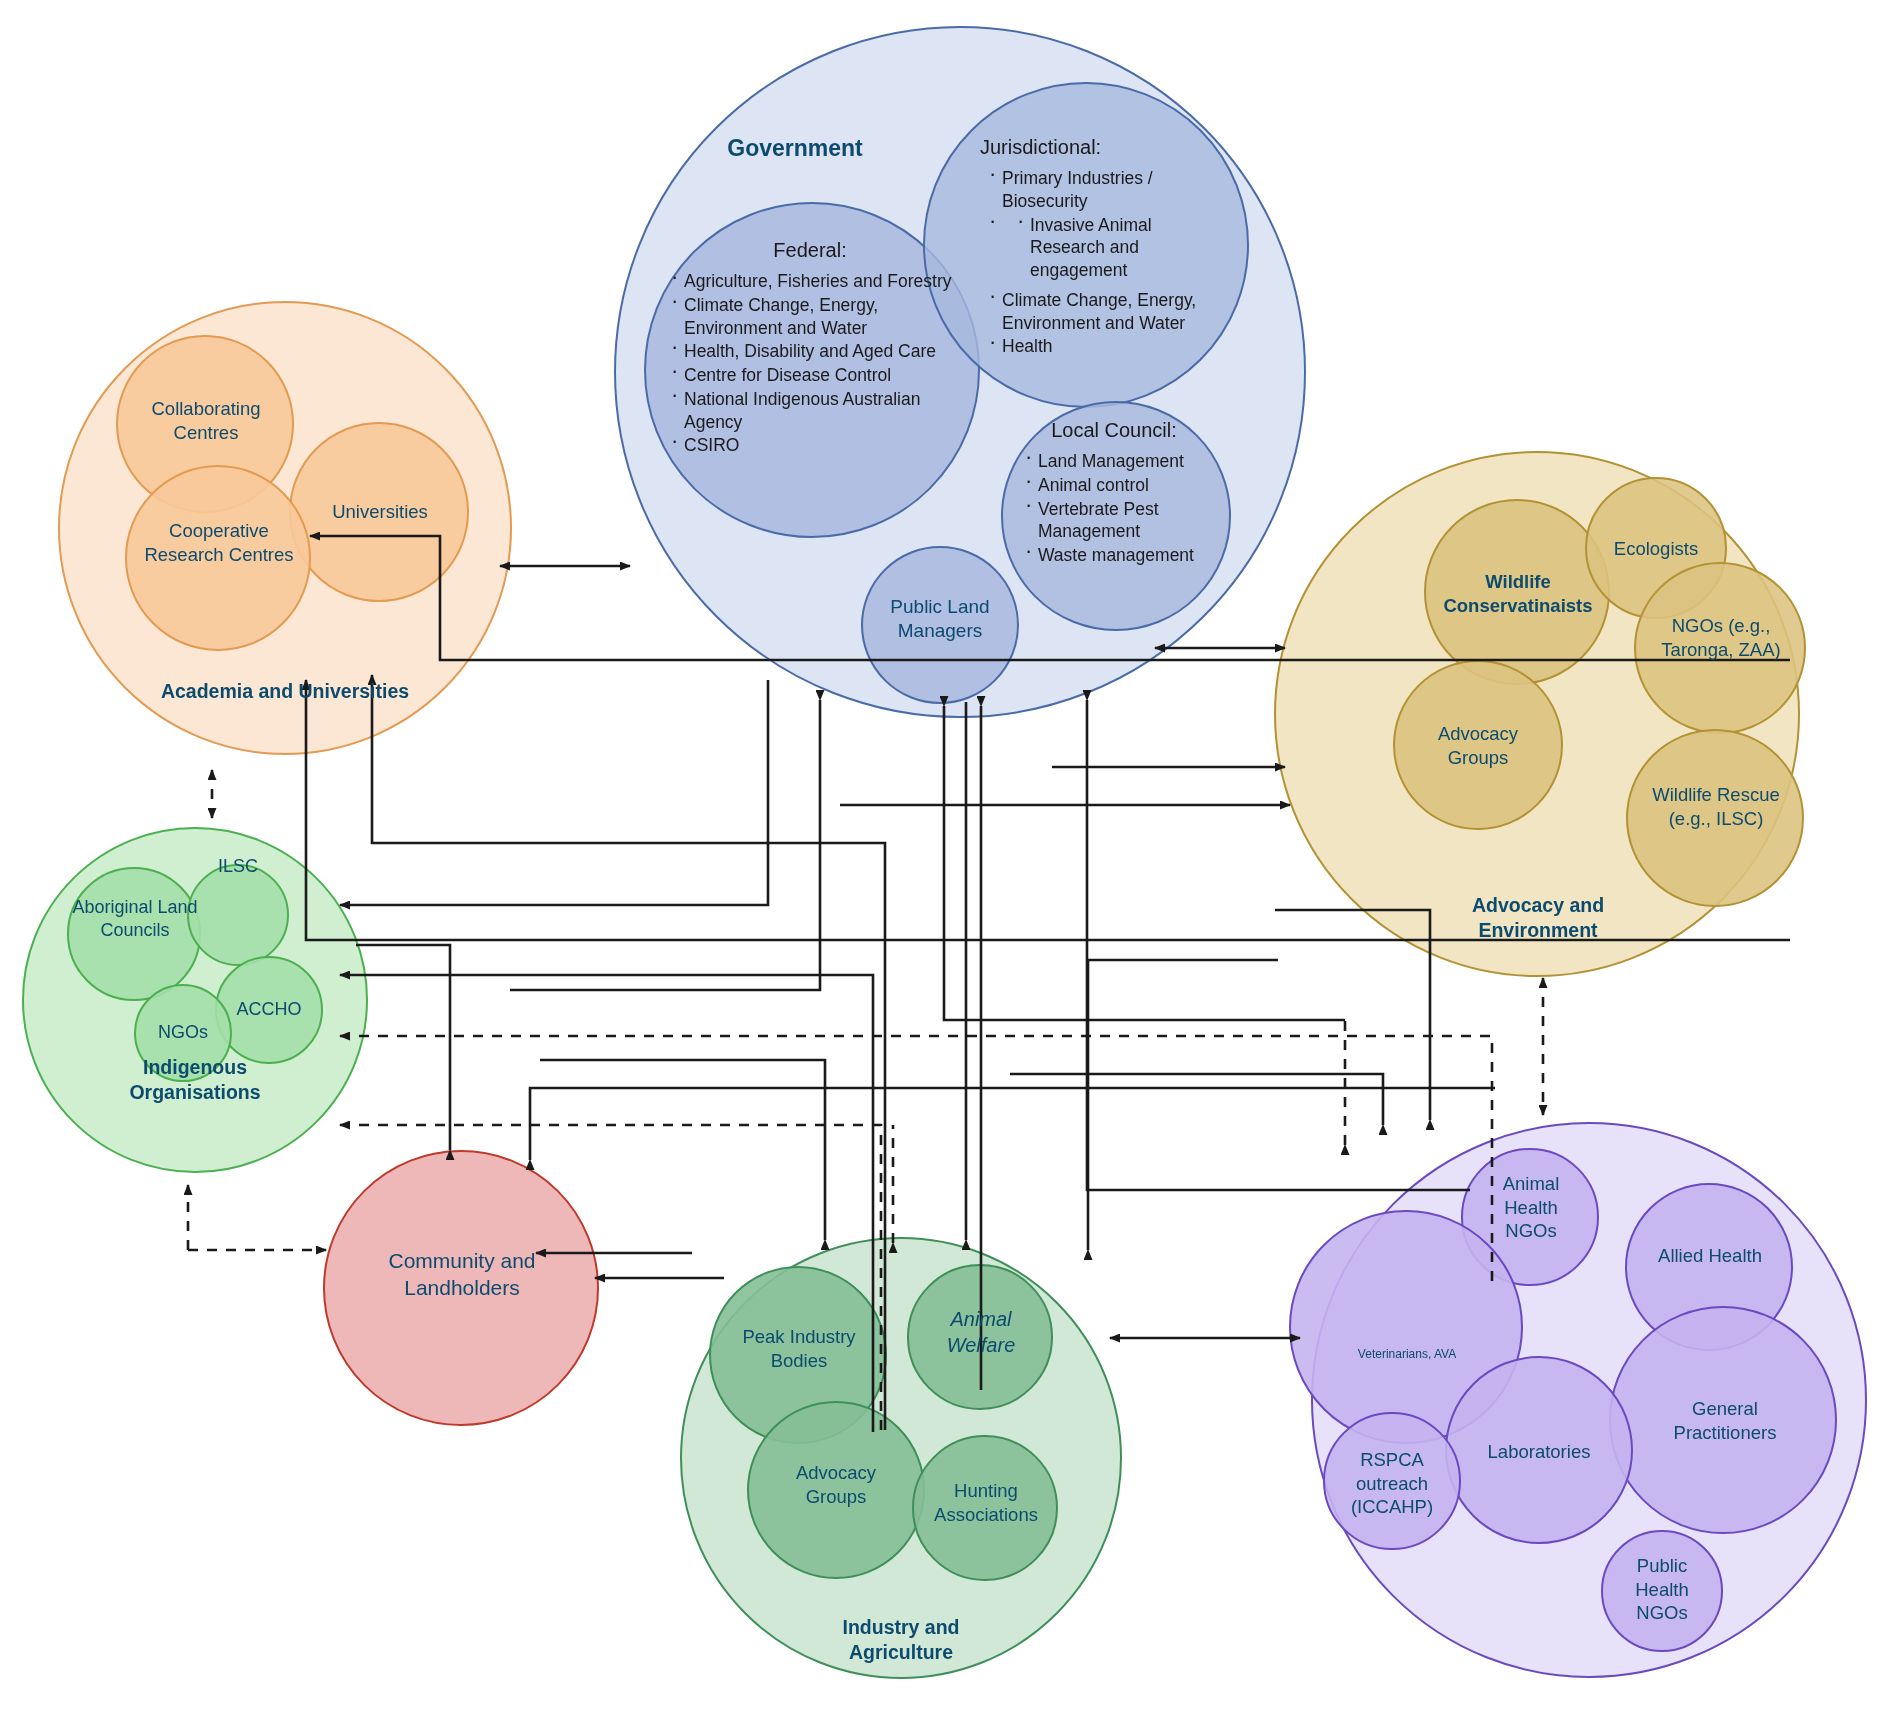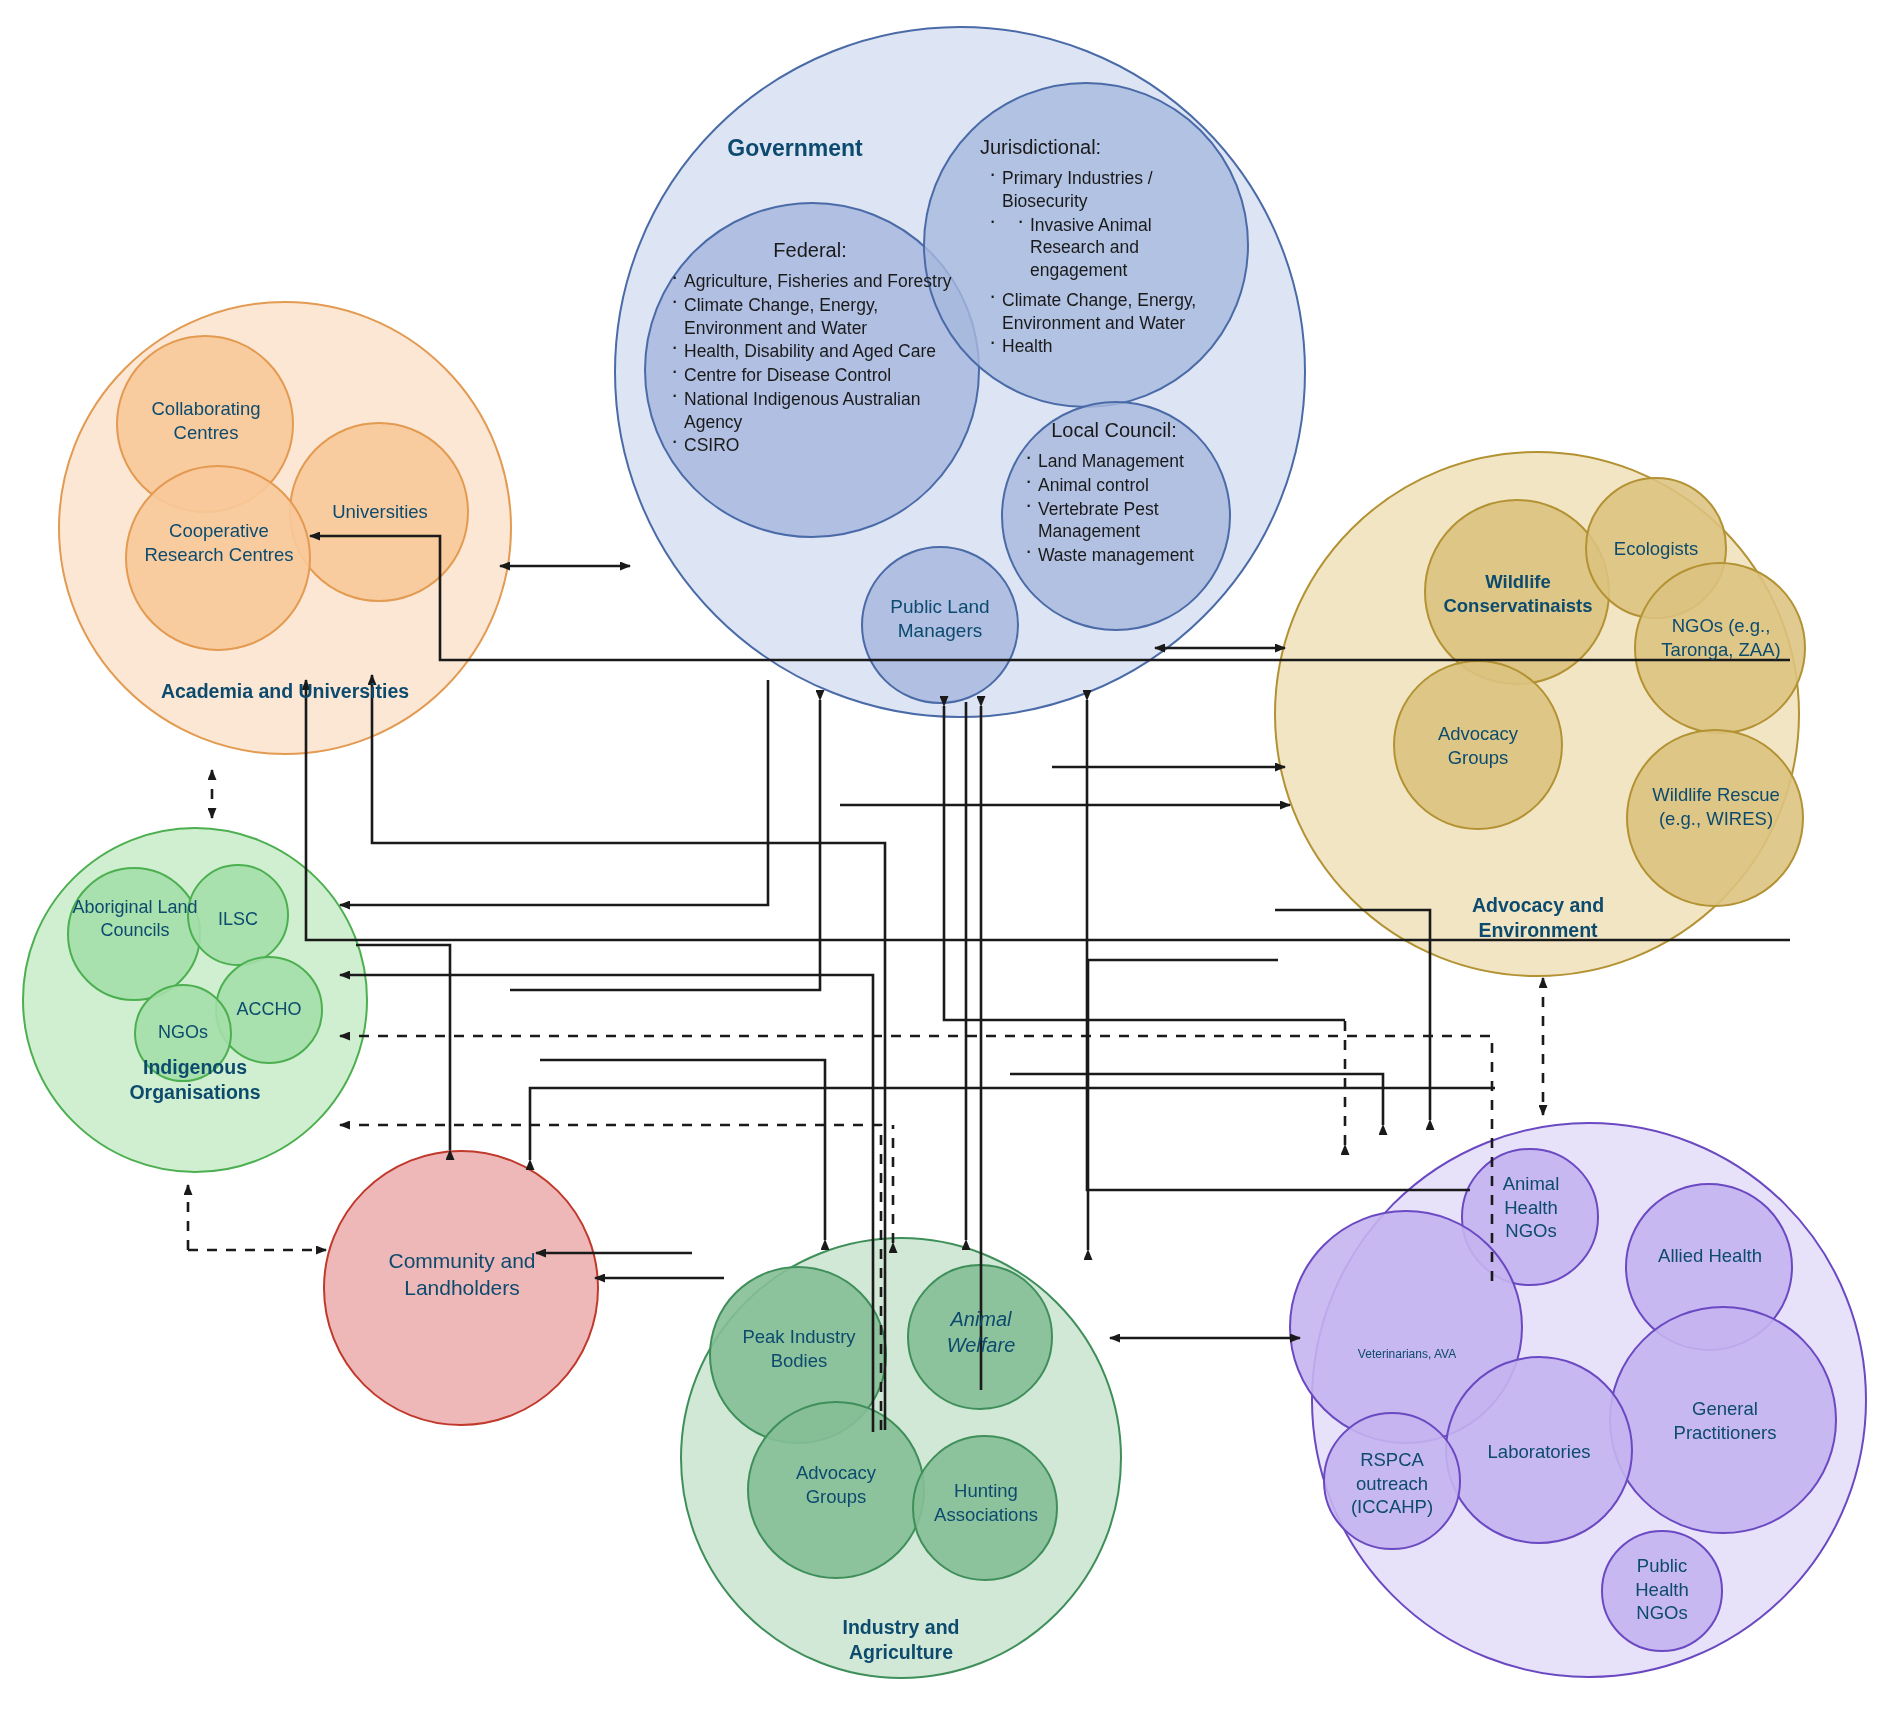--- a/index.html
+++ b/index.html
@@ -168,30 +168,30 @@
 
   <div class="txt ctr" style="left:860px;top:595px;width:160px;font-size:19px;">Public Land Managers</div>
 
   <div class="txt bold ctr" style="left:160px;top:679px;width:250px;font-size:19.5px;">Academia and Universities</div>
   <div class="txt ctr" style="left:127px;top:397px;width:158px;font-size:18.5px;">Collaborating Centres</div>
   <div class="txt ctr" style="left:306px;top:500px;width:148px;font-size:18.5px;">Universities</div>
   <div class="txt ctr" style="left:142px;top:519px;width:154px;font-size:18.5px;">Cooperative Research Centres</div>
 
   <div class="txt bold ctr" style="left:78px;top:1055px;width:234px;font-size:19.5px;">Indigenous Organisations</div>
   <div class="txt ctr" style="left:72px;top:896px;width:126px;font-size:18px;">Aboriginal Land Councils</div>
-  <div class="txt ctr" style="left:196px;top:908px;width:84px;font-size:18px;">ILSC</div>
+  <div class="txt ctr" style="left:196px;top:855px;width:84px;font-size:18px;">ILSC</div>
   <div class="txt ctr" style="left:218px;top:998px;width:102px;font-size:18px;">ACCHO</div>
   <div class="txt ctr" style="left:139px;top:1021px;width:88px;font-size:18px;">NGOs</div>
 
   <div class="txt bold ctr" style="left:1418px;top:893px;width:240px;font-size:19.5px;">Advocacy and Environment</div>
   <div class="txt ctr" style="left:1430px;top:570px;width:176px;font-size:18.5px;font-weight:bold;">Wildlife Conservatinaists</div>
   <div class="txt ctr" style="left:1594px;top:537px;width:124px;font-size:18.5px;">Ecologists</div>
   <div class="txt ctr" style="left:1642px;top:614px;width:158px;font-size:18.5px;">NGOs (e.g., Taronga, ZAA)</div>
   <div class="txt ctr" style="left:1408px;top:722px;width:140px;font-size:18.5px;">Advocacy Groups</div>
-  <div class="txt ctr" style="left:1632px;top:783px;width:168px;font-size:18.5px;">Wildlife Rescue (e.g., WIRES)</div>
+  <div class="txt ctr" style="left:1632px;top:783px;width:168px;font-size:18.5px;">Wildlife Rescue (e.g., ILSC)</div>
 
   <div class="txt ctr" style="left:376px;top:1248px;width:172px;font-size:21px;">Community and Landholders</div>
 
   <div class="txt bold ctr" style="left:790px;top:1615px;width:222px;font-size:19.5px;">Industry and Agriculture</div>
   <div class="txt ctr" style="left:722px;top:1325px;width:154px;font-size:18.5px;">Peak Industry Bodies</div>
   <div class="txt ctr" style="left:925px;top:1307px;width:112px;font-size:20px;font-style:italic;">Animal Welfare</div>
   <div class="txt ctr" style="left:776px;top:1461px;width:120px;font-size:18.5px;">Advocacy Groups</div>
   <div class="txt ctr" style="left:921px;top:1479px;width:130px;font-size:18.5px;">Hunting Associations</div>
 
   <div class="txt ctr" style="left:1480px;top:1172px;width:102px;font-size:18.5px;">Animal Health NGOs</div>

